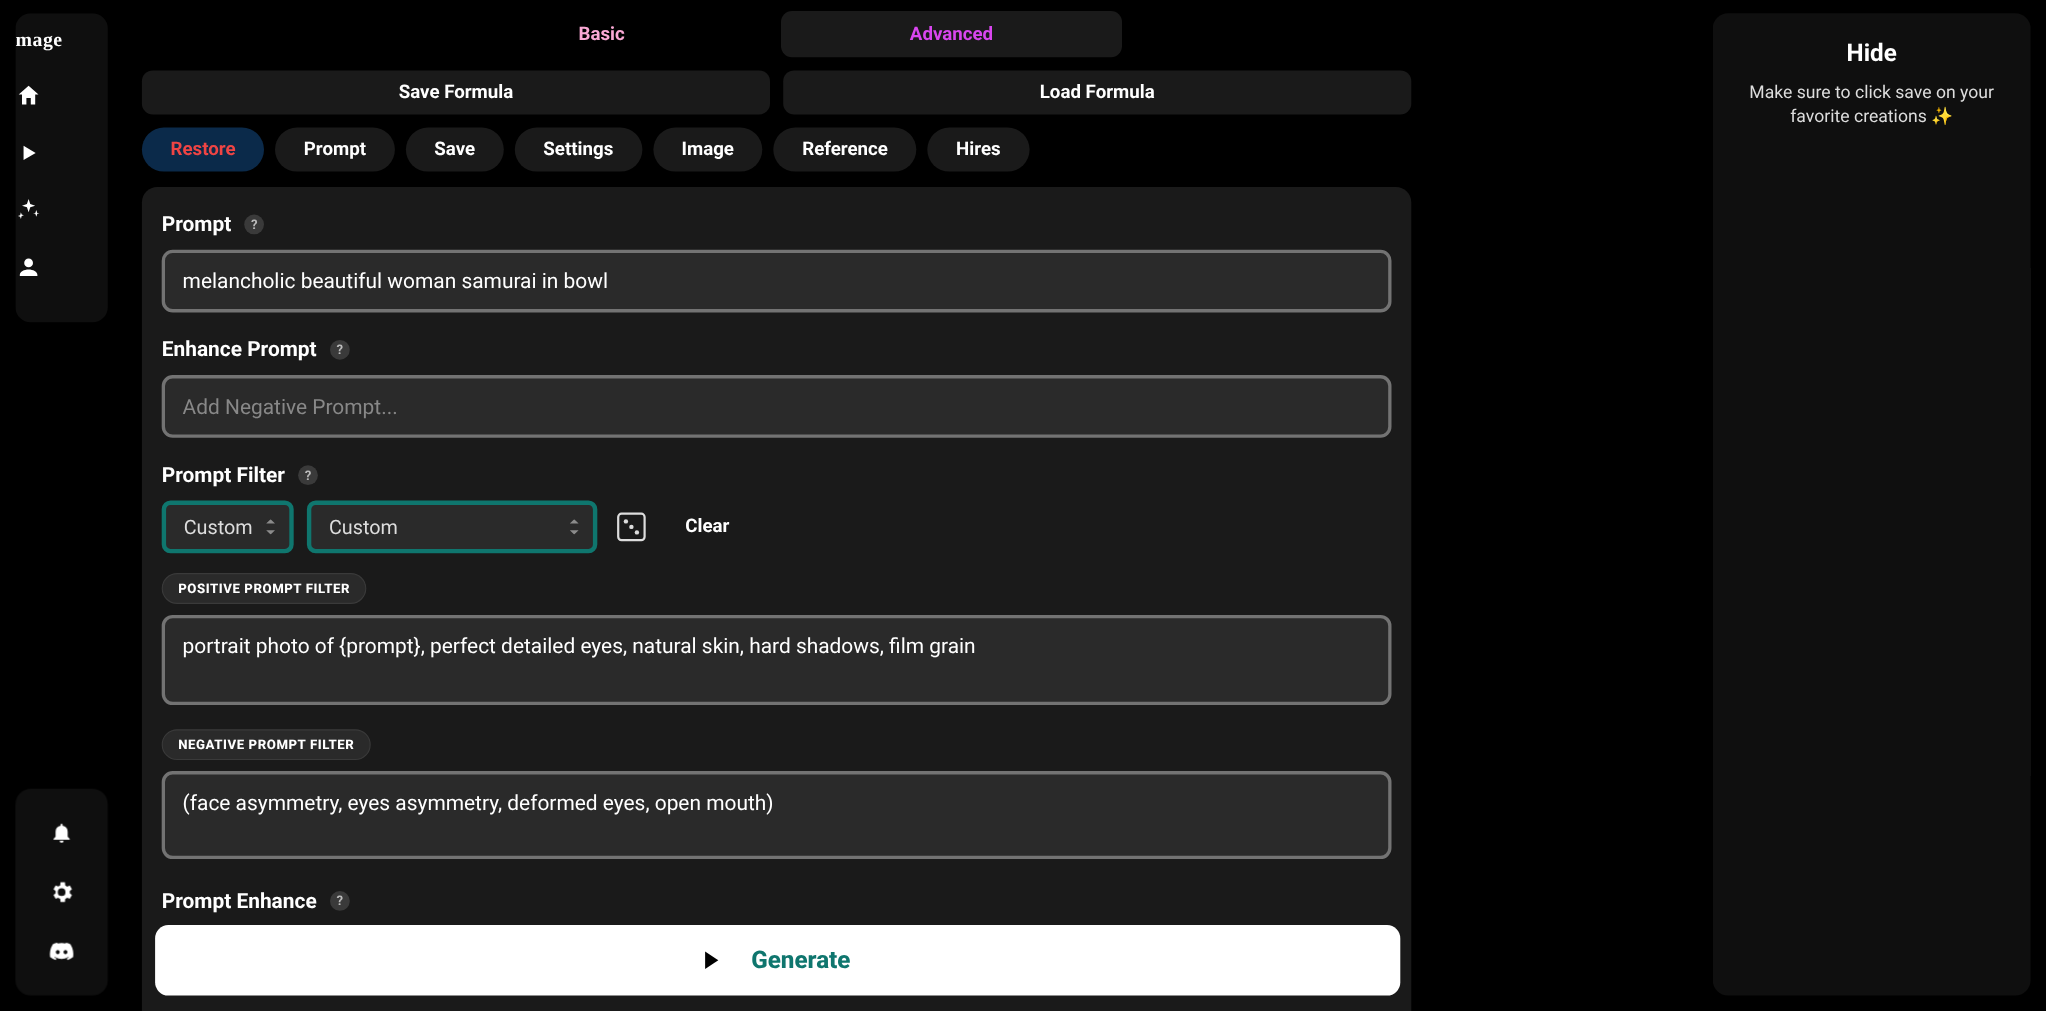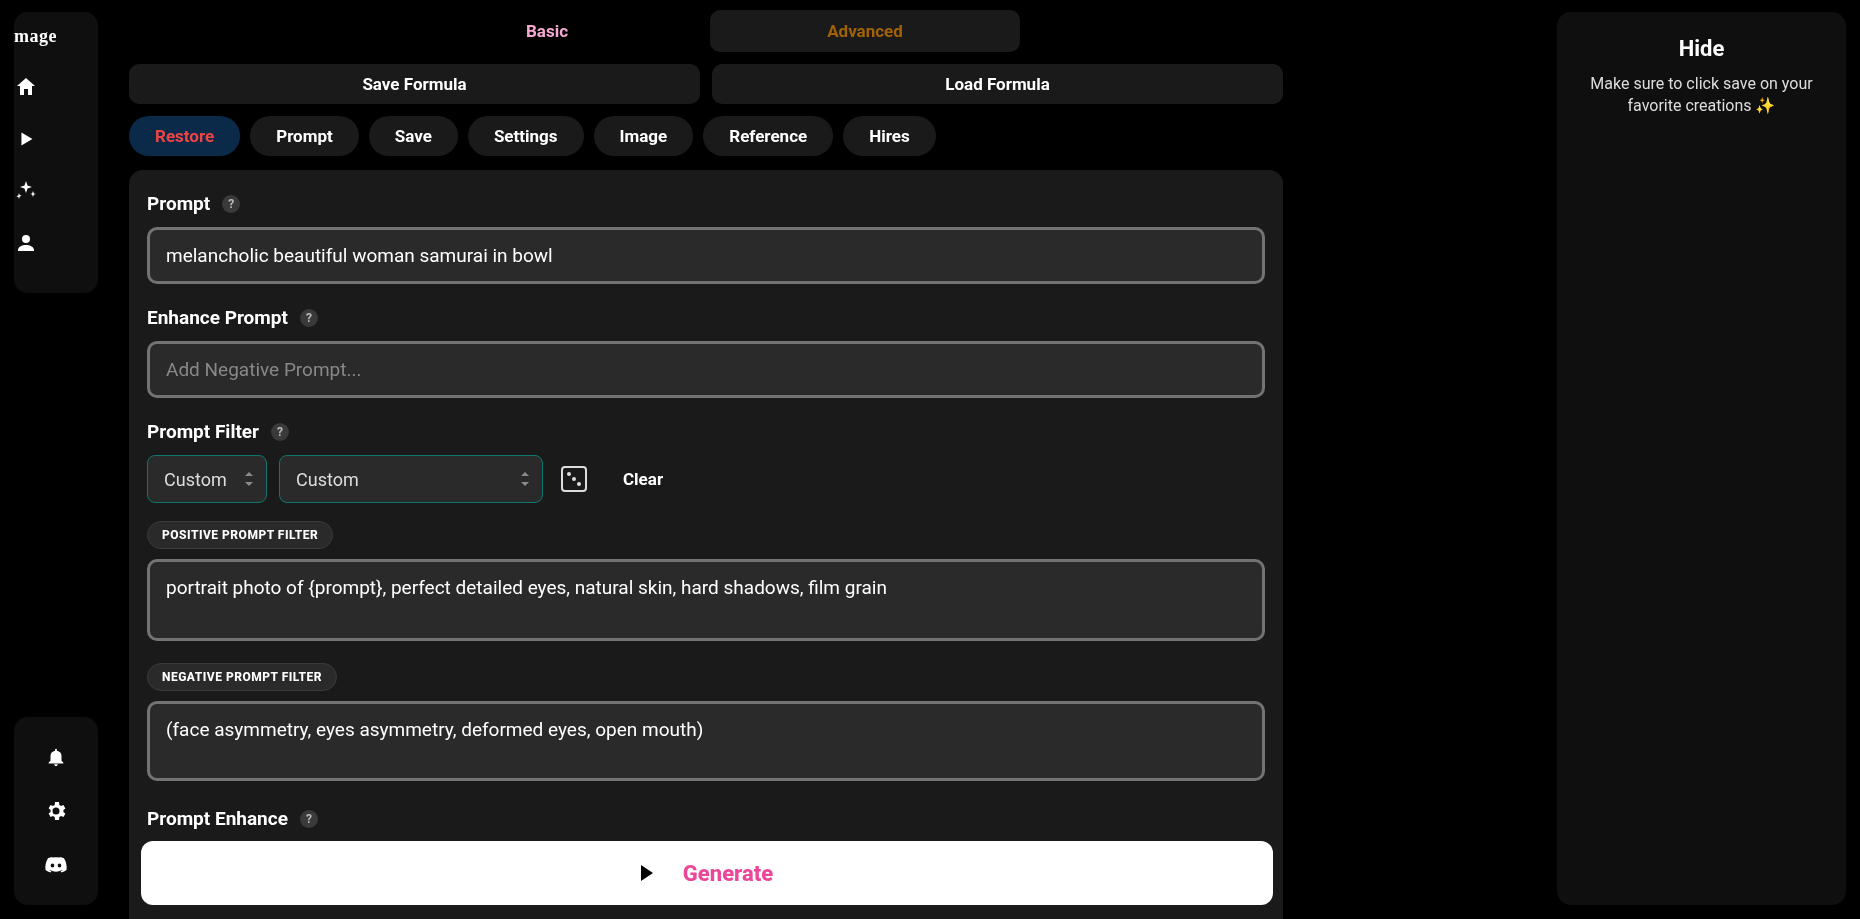--- a/index.html
+++ b/index.html
@@ -103,21 +103,21 @@
   display: flex;
   align-items: center;
   justify-content: center;
   font-weight: 700;
   font-size: 17px;
   cursor: pointer;
   color: #f9a8d4;
 }
 .mode-tab.active {
   background: #1a1a1a;
-  color: #a16207;
+  color: #d946ef;
 }
 
 .formula-buttons {
   display: flex;
   gap: 12px;
   margin-bottom: 12px;
 }
 .formula-btn {
   flex: 1;
   height: 40px;
@@ -199,21 +199,21 @@
 
 .section-gap { height: 22px; }
 
 .filter-row {
   display: flex;
   align-items: center;
   gap: 12px;
 }
 .select {
   background: #2a2a2a;
-  border: 1px solid #0f766e;
+  border: 4px solid #0f766e;
   border-radius: 8px;
   height: 48px;
   padding: 0 38px 0 16px;
   font-size: 18px;
   color: #ddd;
   position: relative;
   display: flex;
   align-items: center;
   cursor: pointer;
 }
@@ -263,21 +263,21 @@
 }
 
 
 .generate {
   position: fixed;
   left: 141px;
   width: 1132px;
   height: 64px;
   bottom: 14px;
   background: #fff;
-  color: #ec4899;
+  color: #0f766e;
   border-radius: 12px;
   display: flex;
   align-items: center;
   justify-content: center;
   gap: 30px;
   font-size: 22px;
   font-weight: 800;
   cursor: pointer;
   text-align: center;
 }

